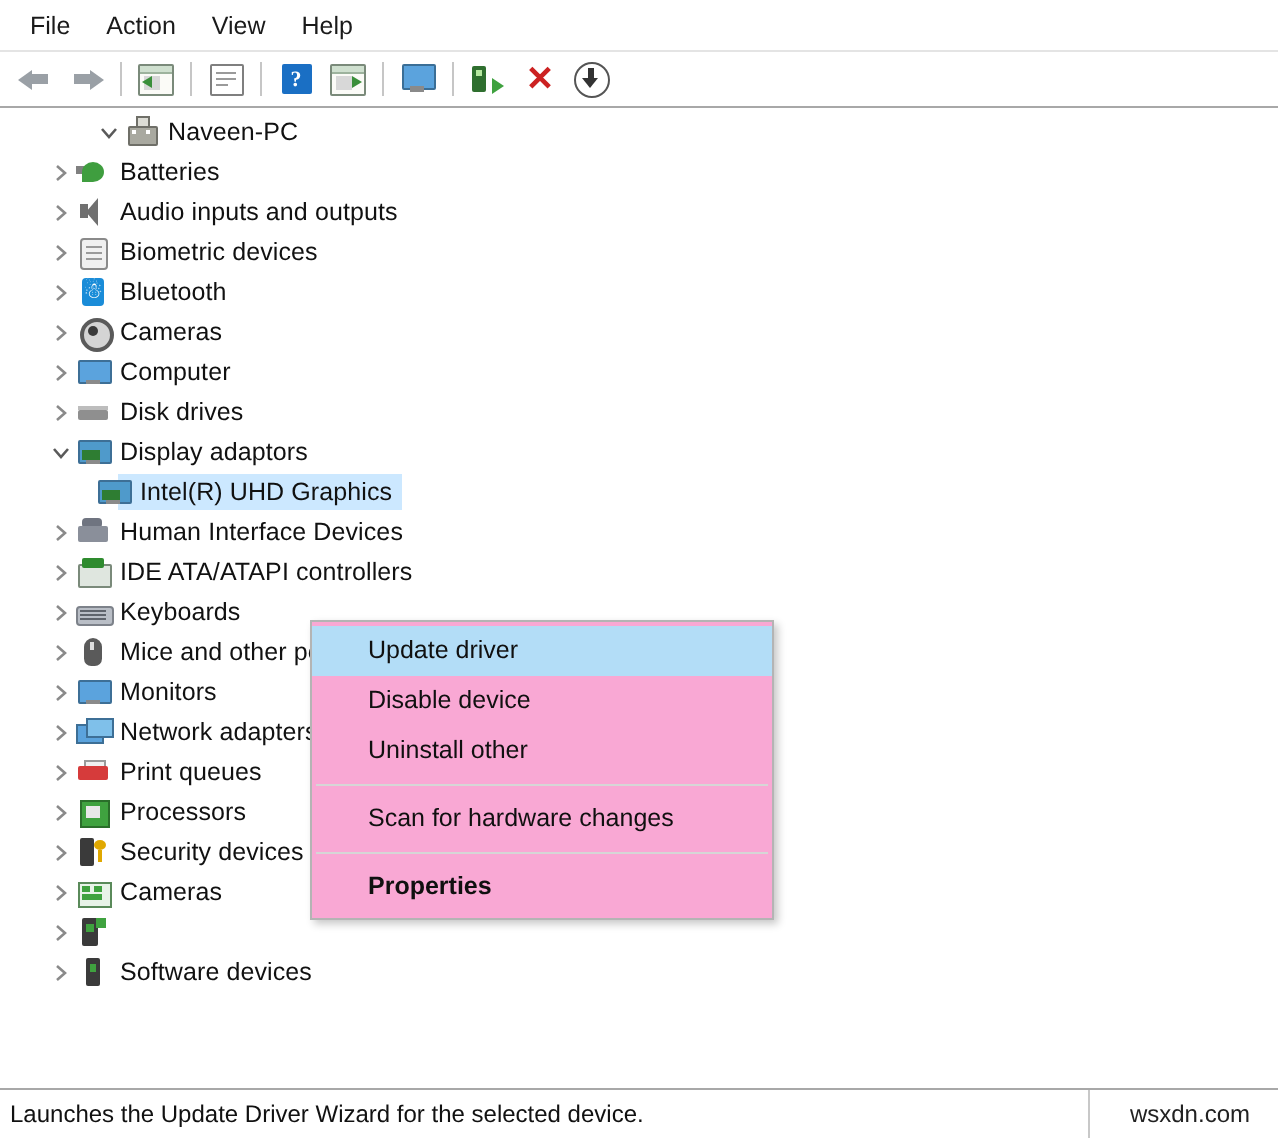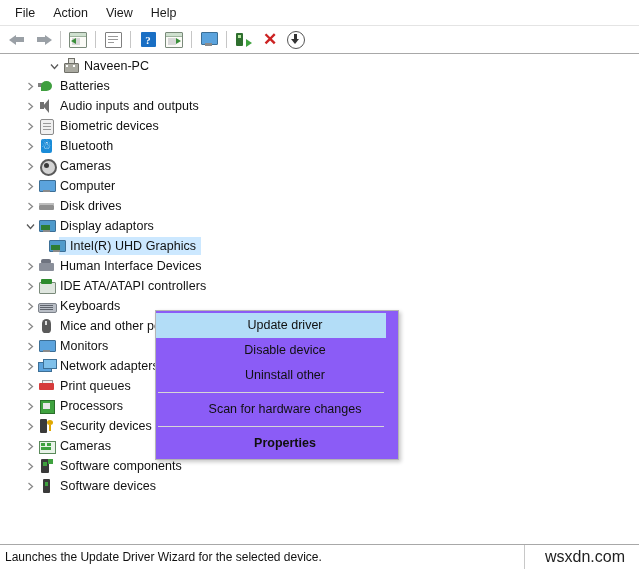--- a/index.html
+++ b/index.html
@@ -386,26 +386,25 @@
   .i-swc .d { position:absolute; left:5px; top:4px; width:4px;height:4px;background:#3fa23f;}
   .i-swd .b { position:absolute; left:5px; top:1px; width:7px;height:14px;background:#3a3a3a;border-radius:1px;}
   .i-swd .d { position:absolute; left:7px; top:4px; width:3px;height:4px;background:#3fa23f;}
 
   
   .ctxmenu {
     position: absolute;
     left: 155px;
     top: 256px;
     width: 230px;
-    background: #8b5cf6;
+    background: #f9a8d4;
     border: 1px solid #b4b4b4;
     box-shadow: 2px 2px 4px rgba(0,0,0,0.22);
     z-index: 50;
-    padding: 2px 12px 3px 0;
-    text-align: center;
+    padding: 2px 0 3px 0;
   }
   .ctx-item {
     height: 25px;
     line-height: 25px;
     padding-left: 28px;
     font-size: 12.5px;
     color: #101010;
     cursor: default;
     white-space: nowrap;
   }
@@ -433,21 +432,21 @@
     padding-left: 5px;
     font-size: 12px;
     color: #111111;
   }
   .status-right {
     flex: 0 0 auto;
     border-left: 1px solid #c8c8c8;
     height: 24px;
     line-height: 24px;
     padding: 0 14px 0 20px;
-    font-size: 16px;
+    font-size: 12px;
     color: #222222;
   }
 </style>
 </head>
 <body>
 
 <div class="window">
 
 
   <div class="menubar">
@@ -787,21 +786,20 @@
         <div class="chev">
           <svg width="9" height="9" viewBox="0 0 9 9">
               <path d="M2.5 1 L6.5 4.5 L2.5 8" fill="none" stroke="#8a8a8a" stroke-width="1.3"></path>
             </svg>
         </div>
         <div class="row-ico i-swc">
             <div class="b"></div>
             <div class="g"></div>
             <div class="d"></div>
           </div>
-        <div class="label">Software components</div>
       </div>
 
       <div class="row level1">
         <div class="chev">
           <svg width="9" height="9" viewBox="0 0 9 9">
               <path d="M2.5 1 L6.5 4.5 L2.5 8" fill="none" stroke="#8a8a8a" stroke-width="1.3"></path>
             </svg>
         </div>
         <div class="row-ico i-swd">
             <div class="b"></div>

